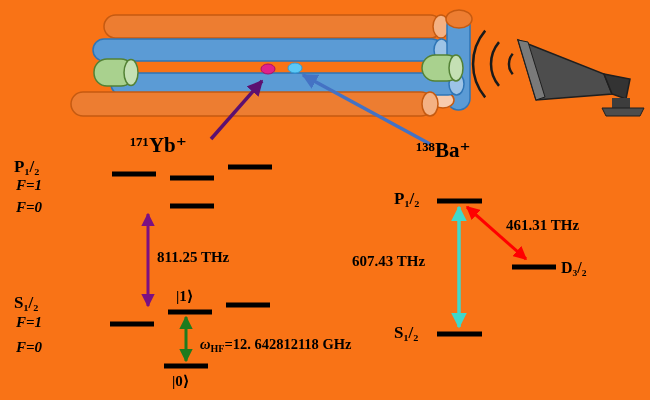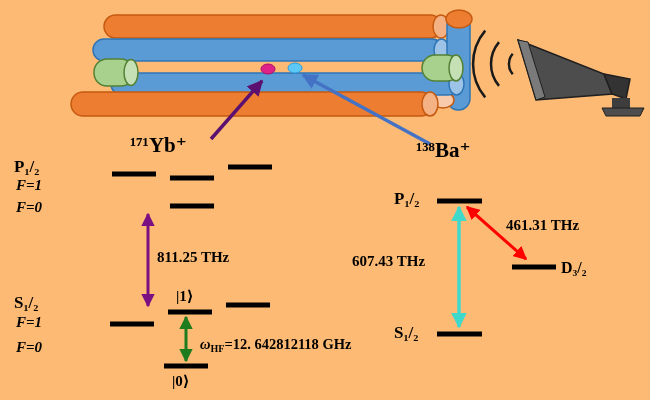--- a/index.html
+++ b/index.html
@@ -1,16 +1,16 @@
 <!DOCTYPE html>
 <html><head>
 <meta charset="utf-8">
 <style>
   html,body{margin:0;padding:0;background:#ffffff;}
-  .stage{position:relative;width:650px;height:400px;background:#fdba74;overflow:hidden;}
+  .stage{position:relative;width:650px;height:400px;background:#f97316;overflow:hidden;}
   svg{display:block;}
   text{font-family:"Liberation Serif","DejaVu Serif","DejaVu Sans",serif;font-weight:bold;fill:#000;}
   .italic{font-style:italic;}
 </style>
 </head>
 <body>
 
 <div class="stage">
 <svg width="650" height="400" viewBox="0 0 650 400">
   <defs>

